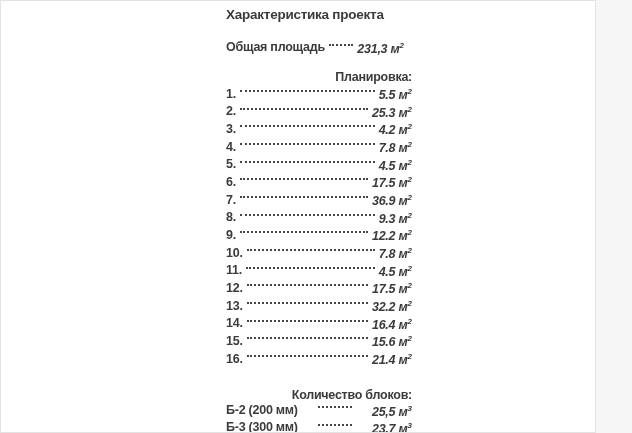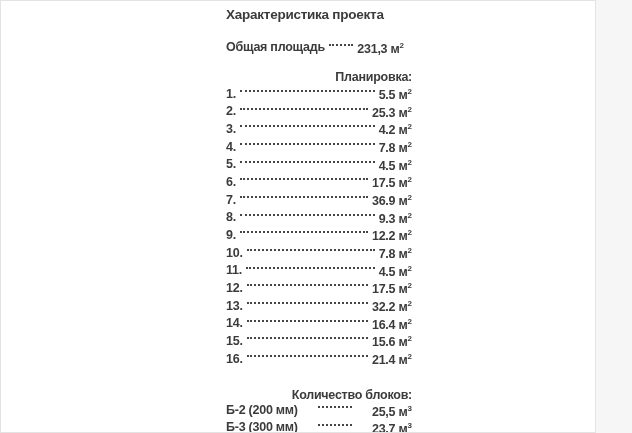--- a/index.html
+++ b/index.html
@@ -22,21 +22,21 @@
     letter-spacing:-0.25px;
   }
   .title { font-size:13.5px; line-height:15px; }
   .row { display:flex; align-items:center; white-space:nowrap; }
   .dots { flex:1; margin:0 2px; position:relative; min-width:10px; }
   .dots::after {
     content:"";
     position:absolute; left:2px; right:2px; bottom:2px;
     border-bottom:2px dotted #454545;
   }
-  .val { white-space:nowrap; }
+  .val { white-space:nowrap;font-style:italic; }
   sup { font-size:8px; letter-spacing:0; }
   .area-line { margin-top:16px; width:178px; line-height:15px; }
   .section-heading { margin-top:13px; line-height:14px;text-align:right; }
   .rooms { margin-top:1px; }
   .rooms .row { line-height:14.5px; }
   .blocks-heading { margin-top:20px; line-height:14px; }
   .blocks .row { line-height:13.5px;gap:16px; }
 </style>
 </head>
 <body>

